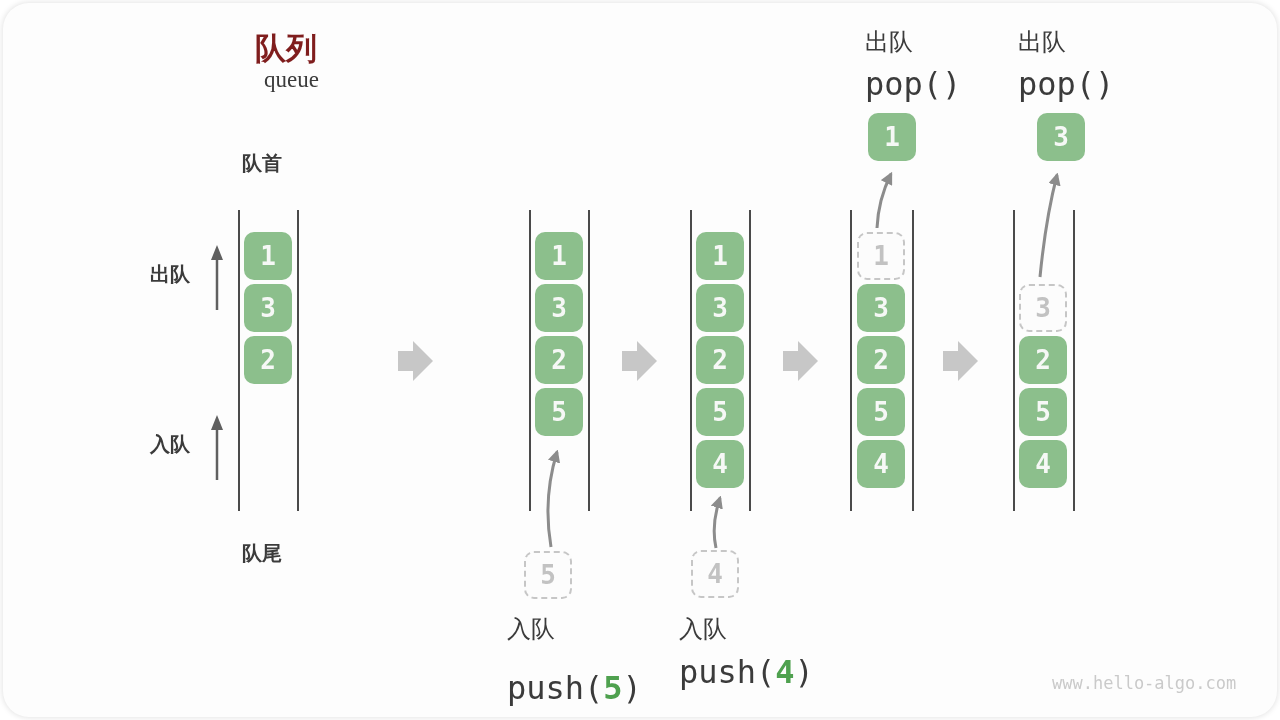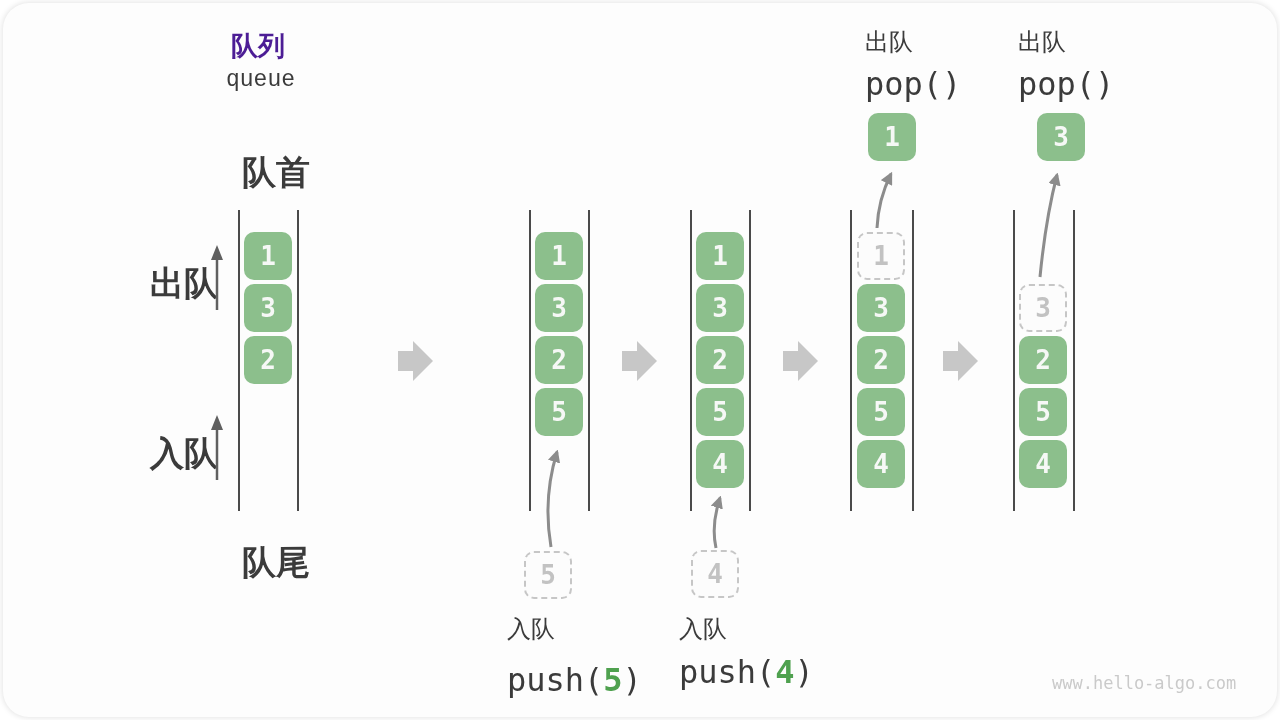--- a/index.html
+++ b/index.html
@@ -23,30 +23,30 @@
     font-family:"DejaVu Sans Mono","Liberation Mono",monospace;
     font-size:26px;font-weight:bold;
     display:flex;align-items:center;justify-content:center;
     box-sizing:border-box;
   }
   .box.ghost{
     background:#fcfcfc;border:2.5px dashed #c6c6c6;color:#c2c2c2;
   }
   
   .zh{font-size:24px;color:#3b3b3b;white-space:nowrap;}
-  .zh.bold{font-size:34px;font-weight:bold;font-family:Liberation Mono, monospace;}
+  .zh.bold{font-size:20px;font-weight:bold;font-family:Liberation Mono, monospace;}
   .code{
     font-family:"DejaVu Sans Mono","Liberation Mono",monospace;
     font-size:32px;color:#3b3b3b;white-space:nowrap;
   }
   .code .arg{color:#4FA14F;font-weight:bold;}
-  .title-zh{font-size:27px;font-weight:bold;color:#4c1d95;white-space:nowrap;}
+  .title-zh{font-size:31px;font-weight:bold;color:#7f1d1d;white-space:nowrap;margin-left:24px;}
   .title-en{
-    font-family:Liberation Mono, monospace;
-    font-size:23px;color:#3b3b3b;white-space:nowrap;
+    font-family:Liberation Serif, serif;
+    font-size:23px;color:#3b3b3b;white-space:nowrap;margin-left:38px;
   }
   .watermark{
     font-family:"DejaVu Sans Mono","Liberation Mono",monospace;
     font-size:17px;color:#cacaca;white-space:nowrap;
   }
   svg.overlay{position:absolute;left:0;top:0;pointer-events:none;}
 </style>
 </head>
 <body>
 
@@ -132,21 +132,21 @@
 <div class="box" style="left:868px;top:113px">1</div>
 
 <div class="box ghost" style="left:1019px;top:284px">3</div>
 <div class="box" style="left:1019px;top:336px">2</div>
 <div class="box" style="left:1019px;top:388px">5</div>
 <div class="box" style="left:1019px;top:440px">4</div>
 <div class="box" style="left:1037px;top:113px">3</div>
 
 <div class="abs" style="left:507px;top:613px">
   <div class="zh">入队</div>
-  <div class="code" style="margin-top:16px"><span>push(</span><span class="arg">5</span><span>)</span></div>
+  <div class="code" style="margin-top:24px"><span>push(</span><span class="arg">5</span><span>)</span></div>
 </div>
 
 <div class="abs" style="left:679px;top:613px">
   <div class="zh">入队</div>
   <div class="code" style="margin-top:8px"><span>push(</span><span class="arg">4</span><span>)</span></div>
 </div>
 
 <div class="abs" style="left:865px;top:26px">
   <div class="zh">出队</div>
   <div class="code" style="margin-top:7px">pop()</div>

